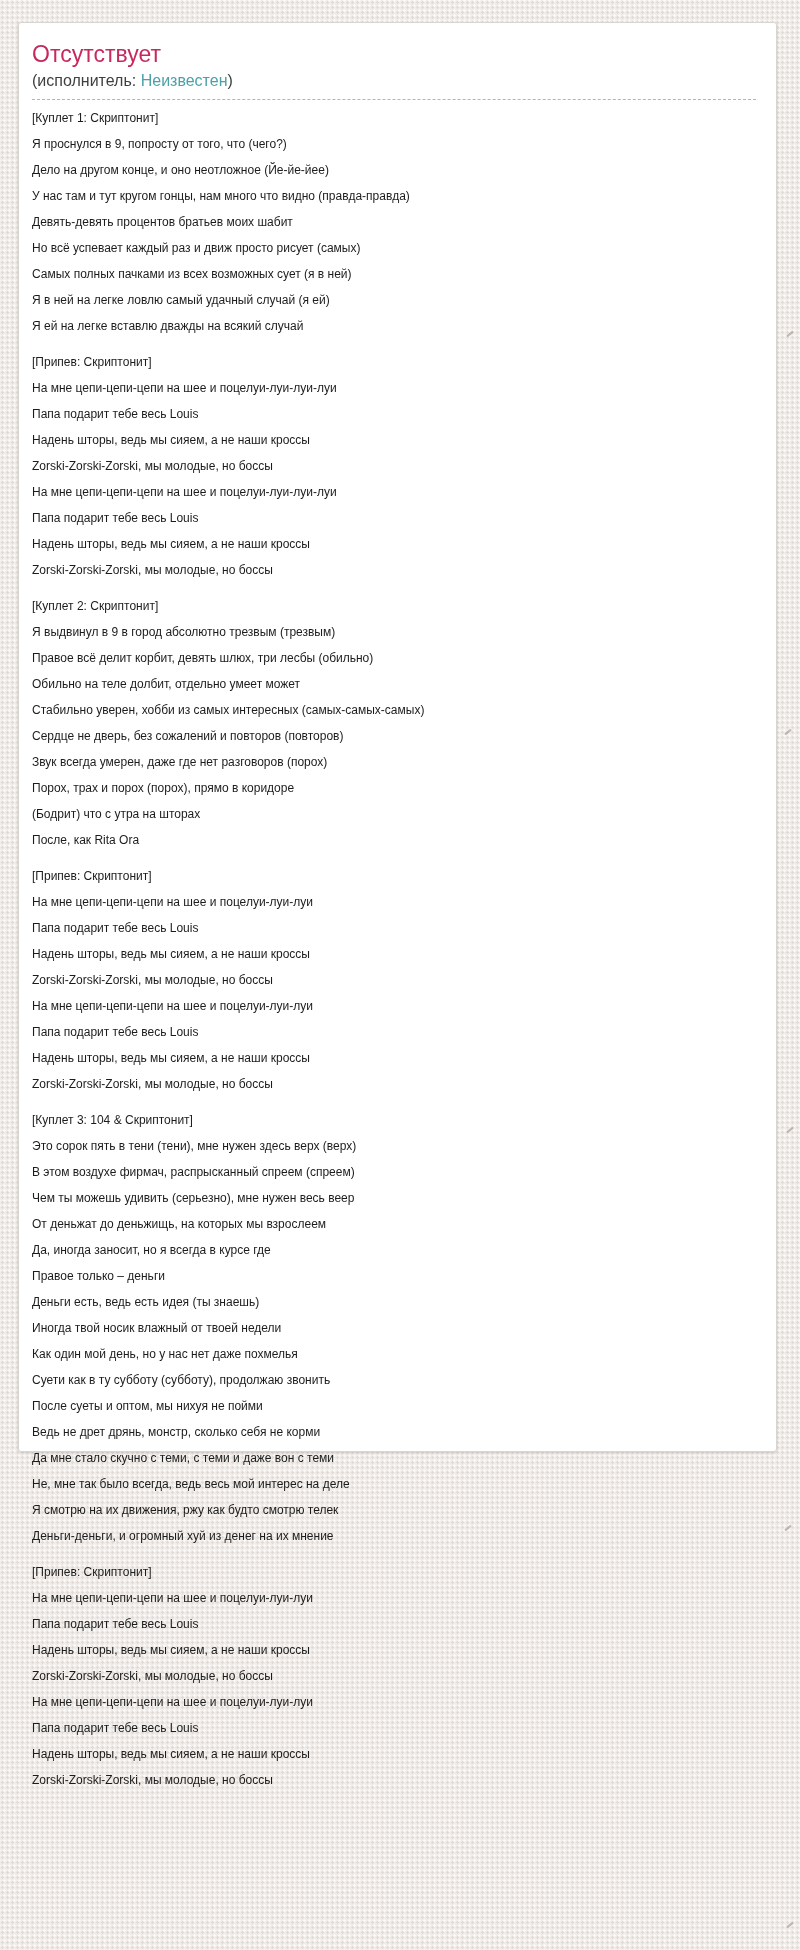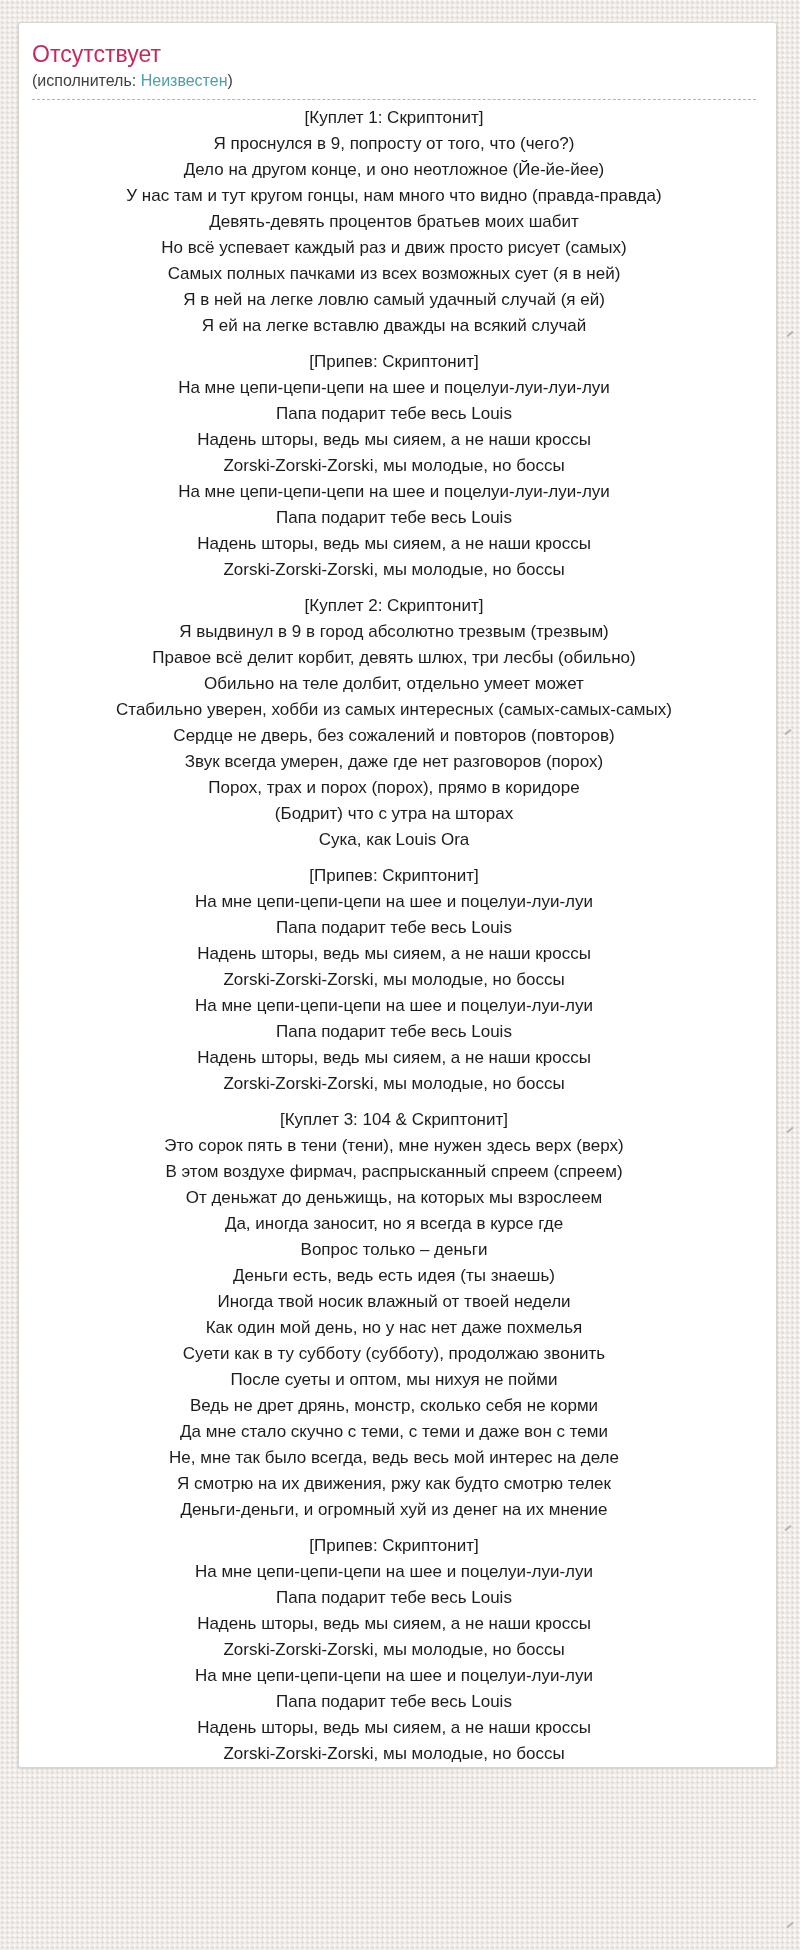--- a/index.html
+++ b/index.html
@@ -16,40 +16,40 @@
     background-position: 0 0, 2px 3px;
     position: relative;
   }
   .fleck {
     position: absolute; width: 8px; height: 2px;
     background: #aa9f96; opacity: 0.7; border-radius: 1px;
     transform: rotate(-38deg);
   }
   .card {
     position: absolute; left: 18px; top: 22px;
-    width: 759px; height: 1746px;
+    width: 759px; height: 1430px;
     background: #ffffff;
     border: 1px solid #d9d5d0;
     border-radius: 3px;
     box-shadow: 0 1px 3px rgba(0,0,0,0.12);
     padding: 17px 20px 40px 13px;
   }
   .song-title {
     font-size: 23px; font-weight: 400; line-height: 1.25;
     color: #c7295a; letter-spacing: 0;
   }
   .artist-line {
     font-size: 16px; color: #3f3f3f; line-height: 1.3;
     margin-top: 2px; padding-bottom: 7px;
     border-bottom: 1px dashed #a3bac6;
   }
   .artist-link { text-decoration: none; cursor: pointer; }
   .lyrics {
     margin-top: 5px;
-    font-size: 17px; line-height: 26px; color: #1c1c1c; text-align: center;
+    font-size: 12px; line-height: 26px; color: #1c1c1c;
   }
   .stanza { margin-top: 10px; }
   .stanza:first-child { margin-top: 0; }
   .line { white-space: pre; }
 </style>
 </head>
 <body>
 
 <div class="card">
   <h1 class="song-title" style="color: rgb(199, 41, 90);">Отсутствует</h1>
@@ -82,40 +82,41 @@
       <div class="stanza">
         <div class="line">[Куплет 2: Скриптонит]</div>
         <div class="line">Я выдвинул в 9 в город абсолютно трезвым (трезвым)</div>
         <div class="line">Правое всё делит корбит, девять шлюх, три лесбы (обильно)</div>
         <div class="line">Обильно на теле долбит, отдельно умеет может</div>
         <div class="line">Стабильно уверен, хобби из самых интересных (самых-самых-самых)</div>
         <div class="line">Сердце не дверь, без сожалений и повторов (повторов)</div>
         <div class="line">Звук всегда умерен, даже где нет разговоров (порох)</div>
         <div class="line">Порох, трах и порох (порох), прямо в коридоре</div>
         <div class="line">(Бодрит) что с утра на шторах</div>
-        <div class="line">Сука, как Louis Ora</div>
+        <div class="line">После, как Rita Ora</div>
       </div>
       <div class="stanza">
         <div class="line">[Припев: Скриптонит]</div>
         <div class="line">На мне цепи-цепи-цепи на шее и поцелуи-луи-луи</div>
         <div class="line">Папа подарит тебе весь Louis</div>
         <div class="line">Надень шторы, ведь мы сияем, а не наши кроссы</div>
         <div class="line">Zorski-Zorski-Zorski, мы молодые, но боссы</div>
         <div class="line">На мне цепи-цепи-цепи на шее и поцелуи-луи-луи</div>
         <div class="line">Папа подарит тебе весь Louis</div>
         <div class="line">Надень шторы, ведь мы сияем, а не наши кроссы</div>
         <div class="line">Zorski-Zorski-Zorski, мы молодые, но боссы</div>
       </div>
       <div class="stanza">
         <div class="line">[Куплет 3: 104 &amp; Скриптонит]</div>
         <div class="line">Это сорок пять в тени (тени), мне нужен здесь верх (верх)</div>
         <div class="line">В этом воздухе фирмач, распрысканный спреем (спреем)</div>
+        <div class="line">Чем ты можешь удивить (серьезно), мне нужен весь веер</div>
         <div class="line">От деньжат до деньжищь, на которых мы взрослеем</div>
         <div class="line">Да, иногда заносит, но я всегда в курсе где</div>
-        <div class="line">Вопрос только – деньги</div>
+        <div class="line">Правое только – деньги</div>
         <div class="line">Деньги есть, ведь есть идея (ты знаешь)</div>
         <div class="line">Иногда твой носик влажный от твоей недели</div>
         <div class="line">Как один мой день, но у нас нет даже похмелья</div>
         <div class="line">Суети как в ту субботу (субботу), продолжаю звонить</div>
         <div class="line">После суеты и оптом, мы нихуя не пойми</div>
         <div class="line">Ведь не дрет дрянь, монстр, сколько себя не корми</div>
         <div class="line">Да мне стало скучно с теми, с теми и даже вон с теми</div>
         <div class="line">Не, мне так было всегда, ведь весь мой интерес на деле</div>
         <div class="line">Я смотрю на их движения, ржу как будто смотрю телек</div>
         <div class="line">Деньги-деньги, и огромный хуй из денег на их мнение</div>

